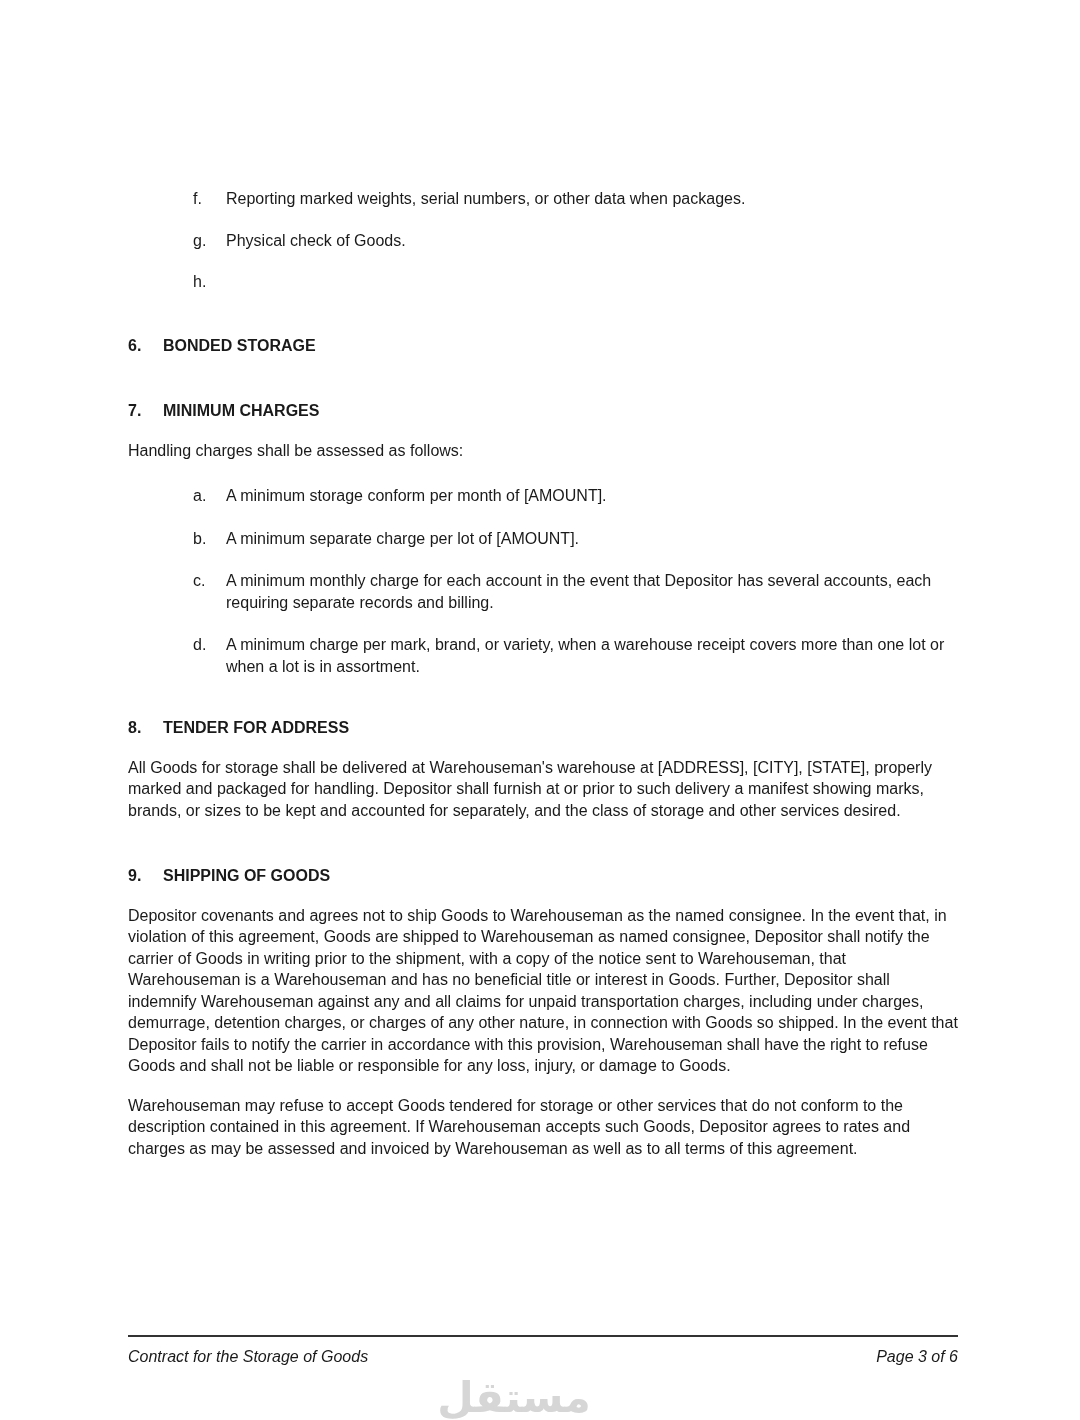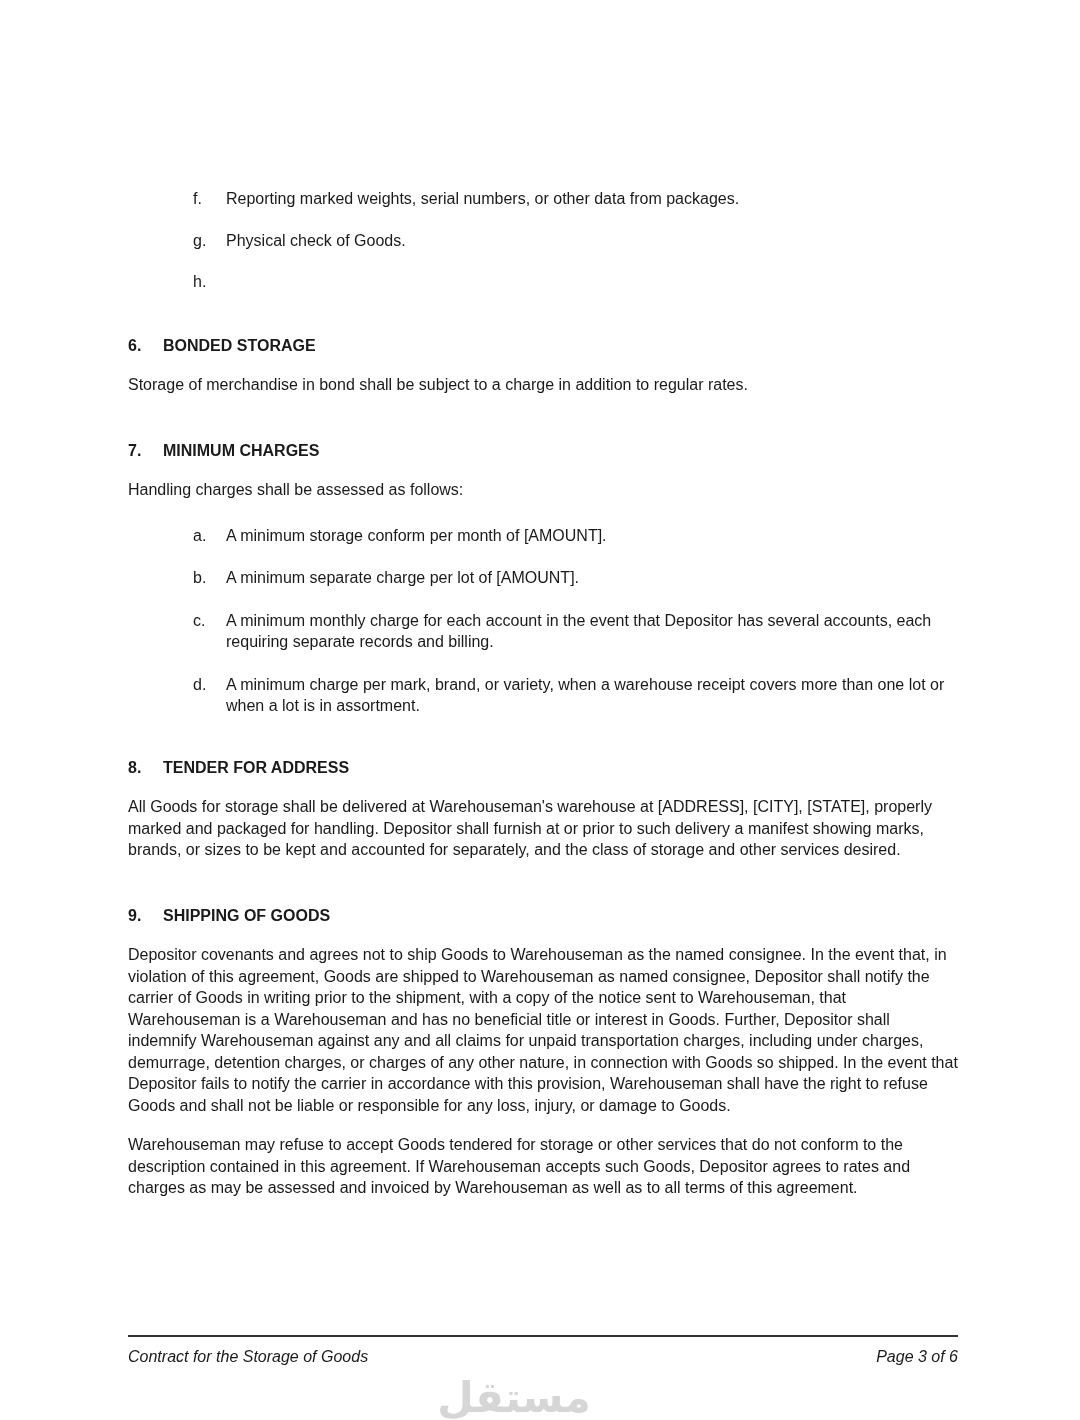--- a/index.html
+++ b/index.html
@@ -89,35 +89,34 @@
 </style>
 </head>
 <body>
 
 <div class="page">
 
   <div class="content">
 
     <div class="list-item">
       <span class="marker">f.</span>
-      <span class="item-text">Reporting marked weights, serial numbers, or other data from packages.</span>
+      <span class="item-text">Reporting marked weights, serial numbers, or other data when packages.</span>
     </div>
     <div class="list-item mt20">
       <span class="marker">g.</span>
       <span class="item-text">Physical check of Goods.</span>
     </div>
     <div class="list-item mt20">
       <span class="marker">h.</span>
     </div>
 
     <div class="heading mt42">
       <span class="h-num">6.</span>
       <span class="h-title">BONDED STORAGE</span>
     </div>
-    <div class="para mt18">Storage of merchandise in bond shall be subject to a charge in addition to regular rates.</div>
 
     <div class="heading mt44">
       <span class="h-num">7.</span>
       <span class="h-title">MINIMUM CHARGES</span>
     </div>
     <div class="para mt18">Handling charges shall be assessed as follows:</div>
     <div class="list-item mt24">
       <span class="marker">a.</span>
       <span class="item-text">A minimum storage conform per month of [AMOUNT].</span>
     </div>

